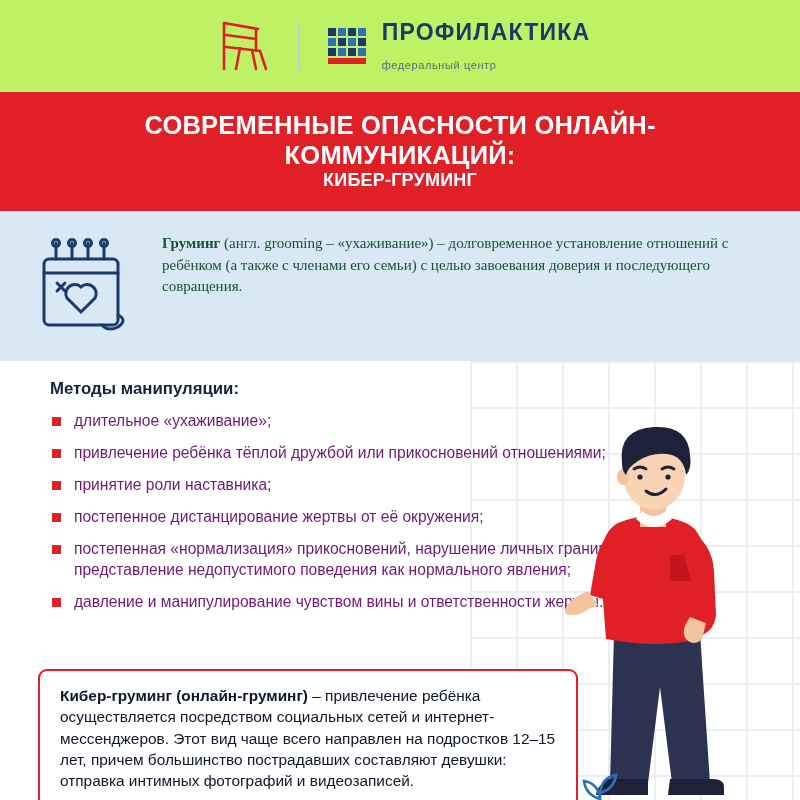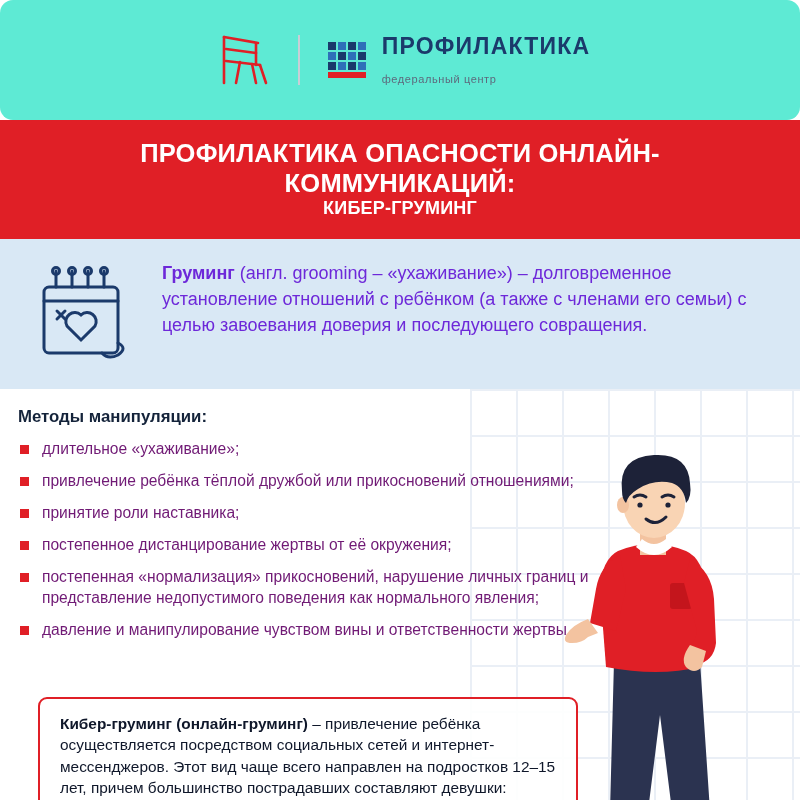--- a/index.html
+++ b/index.html
@@ -16,27 +16,26 @@
   .poster {
     position: relative;
     width: 800px;
     height: 800px;
     background: #ffffff;
     overflow: hidden;
   }
 
   
   .logo-row {
-    height: 120px;
+    height: 92px;
     display: flex;
     align-items: center;
     justify-content: center;
     gap: 26px;
-    background: #5eead4;
-    border-radius: 13px;
+    background: #bef264;
   }
   .logo-mark {
     width: 62px;
     height: 58px;
     display: block;
   }
   .logo-divider {
     width: 2px;
     height: 50px;
     background: #c9ced6;
@@ -98,23 +97,24 @@
     padding: 22px 28px 20px 34px;
     gap: 24px;
   }
   .def-icon {
     flex: 0 0 auto;
     width: 104px;
     height: 104px;
     margin-top: 4px;
   }
   .def-text {
-    font-size: 18px;
+    font-size: 15px;
     line-height: 1.43;
-    color: #6d28d9;
+    color: #14532d;
+    font-family: Liberation Serif, serif;
   }
   .def-text b {
     font-weight: bold;
   }
 
   
   .body-area {
     position: relative;
     background: #ffffff;
     padding: 16px 0 0 0;
@@ -130,21 +130,21 @@
     background-image:
       linear-gradient(to right, #e9eff6 2px, transparent 2px),
       linear-gradient(to bottom, #e9eff6 2px, transparent 2px);
     background-size: 46px 46px;
     opacity: 0.95;
     pointer-events: none;
   }
   .content {
     position: relative;
     z-index: 2;
-    padding: 0 14px;
+    padding: 0 46px;
   }
   .methods-title {
     font-size: 16.8px;
     font-weight: bold;
     color: #14233a;
     margin: 2px 0 12px 4px;
   }
   ul.methods {
     list-style: none;
     margin: 0;
@@ -247,21 +247,21 @@
         <rect x="2" y="34" width="38" height="6" fill="#e01f26"></rect>
       </svg>
       <div class="logo-text-block">
         <div class="logo-title">ПРОФИЛАКТИКА</div>
         <div class="logo-sub">федеральный центр</div>
       </div>
     </div>
   </div>
 
   <div class="title-banner">
-    <div class="title-line1">ПРОФИЛАКТИКА ОПАСНОСТИ ОНЛАЙН-КОММУНИКАЦИЙ:</div>
+    <div class="title-line1">СОВРЕМЕННЫЕ ОПАСНОСТИ ОНЛАЙН-КОММУНИКАЦИЙ:</div>
     <div class="title-line2">КИБЕР-ГРУМИНГ</div>
   </div>
 
   <div class="definition">
     <svg class="def-icon" viewBox="0 0 104 104">
       <g stroke="#1b3a6b" stroke-width="3" fill="none" stroke-linecap="round">
         <line x1="22" y1="6" x2="22" y2="22"></line>
         <line x1="38" y1="6" x2="38" y2="22"></line>
         <line x1="54" y1="6" x2="54" y2="22"></line>
         <line x1="70" y1="6" x2="70" y2="22"></line>

